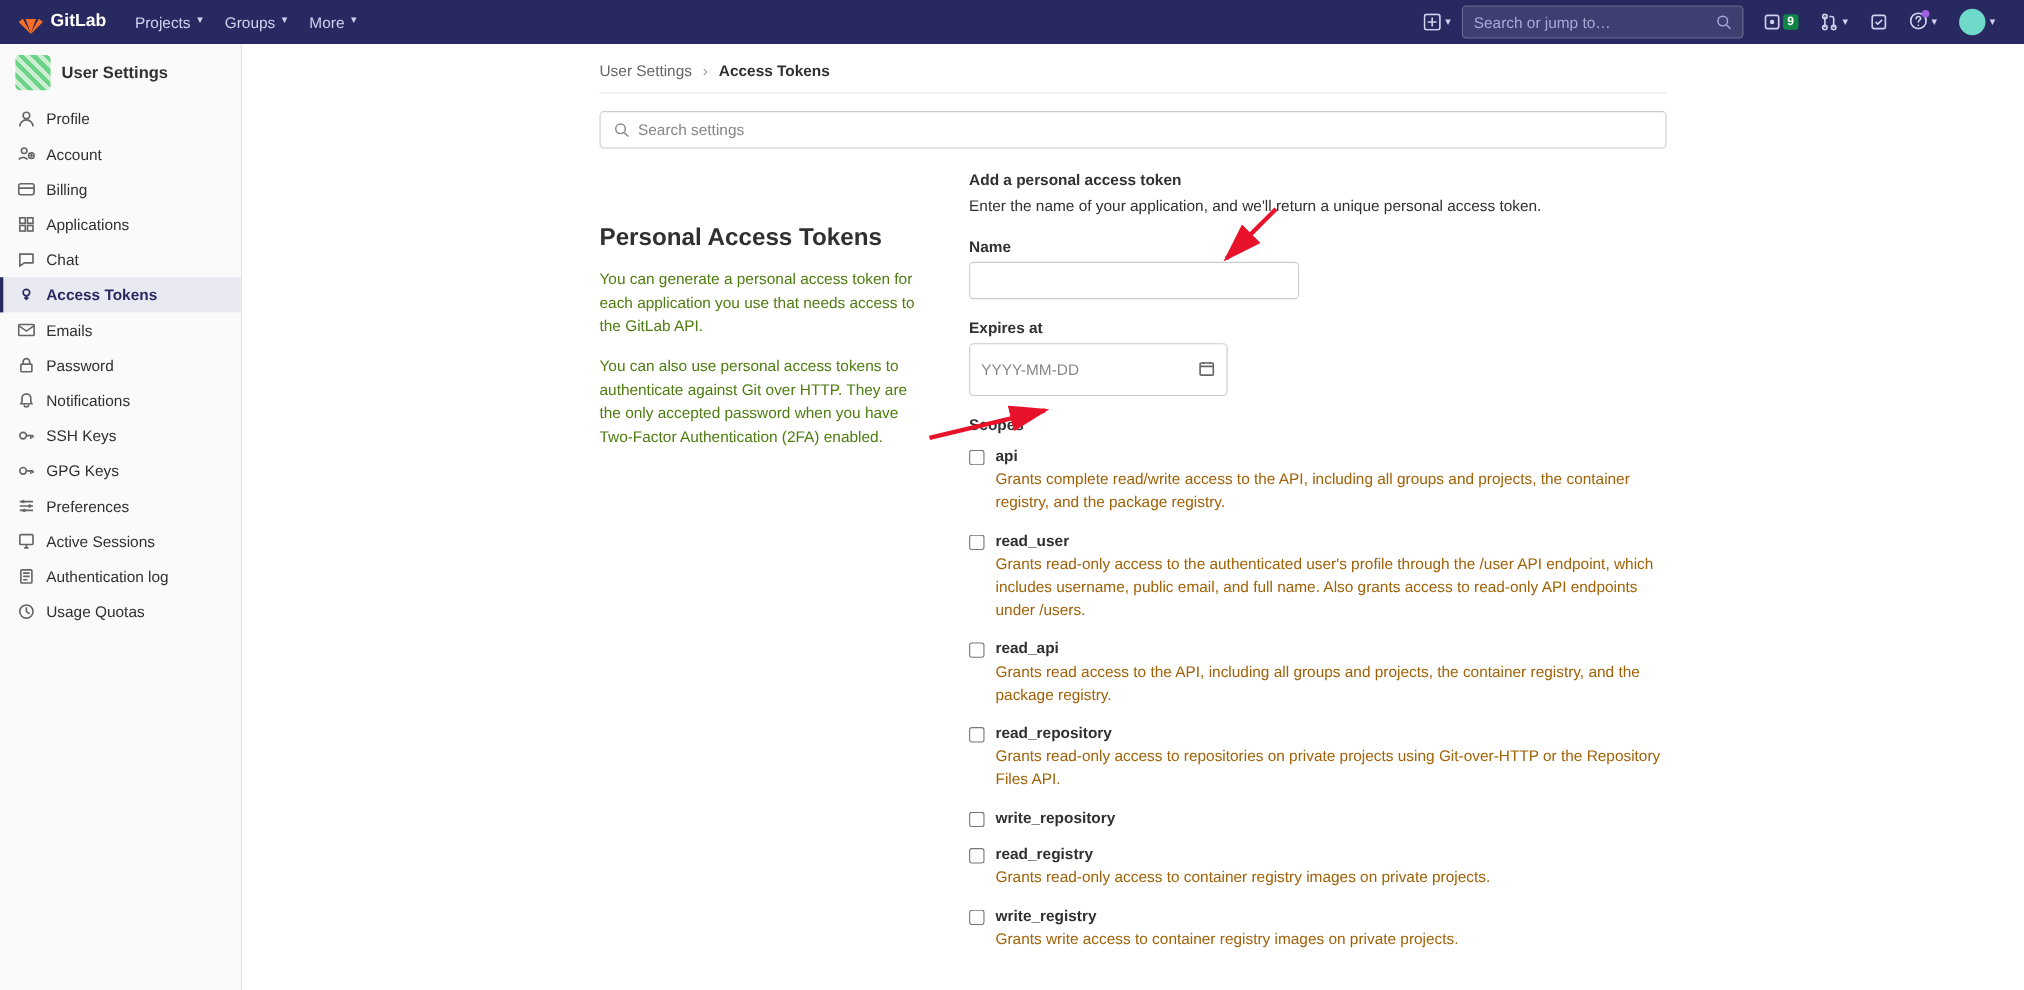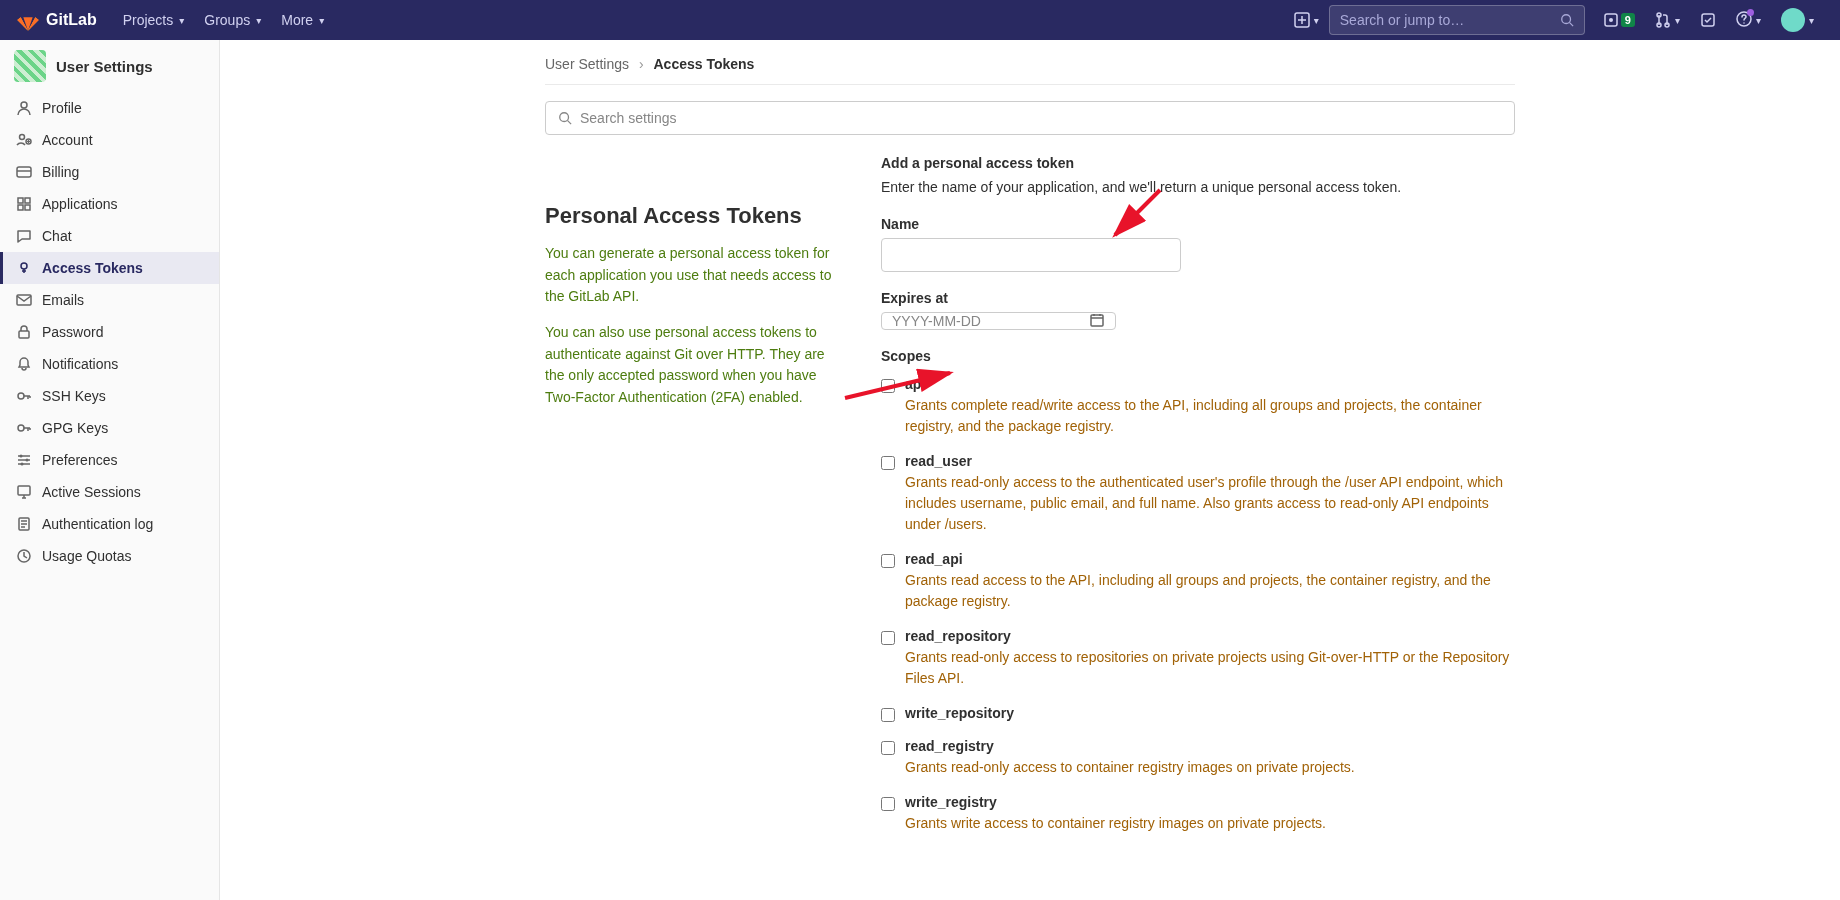--- a/index.html
+++ b/index.html
@@ -2,21 +2,21 @@
 <html><head>
 <meta charset="utf-8">
 <style>
 * { box-sizing: border-box; margin: 0; padding: 0; }
 body { font-family: -apple-system, BlinkMacSystemFont, "Segoe UI", Helvetica, Arial, sans-serif; font-size: 14px; color: #303030; background: #fff; }
 
 
 .navbar { background: #292961; height: 40px; display: flex; align-items: center; padding: 0 16px; color: #fff; }
 .navbar .logo { display: flex; align-items: center; gap: 6px; font-weight: 600; font-size: 16px; margin-right: 16px; }
 .navbar .logo svg { width: 24px; height: 24px; }
-.navbar .nav-item { color: #d1d1f0; font-size: 14px; padding: 0 10px; display: flex; align-items: center; gap: 4px; cursor: pointer; }
+.navbar .nav-item { color: #d1d1f0; font-size: 14px; padding: 0 10px; display: flex; align-items: flex-start; gap: 4px; cursor: pointer; }
 .navbar .spacer { flex: 1; }
 .navbar .search-box { background: rgba(255,255,255,0.1); border: 1px solid rgba(255,255,255,0.25); border-radius: 4px; height: 30px; width: 256px; display: flex; align-items: center; padding: 0 10px; color: #a9a9d8; margin-right: 8px; justify-content: center; }
 .navbar .search-box input { flex: 1; background: transparent; border: none; outline: none; color: #fff; font-size: 14px; }
 .navbar .search-box input::placeholder { color: #a9a9d8; }
 .navbar .nav-icon { color: #d1d1f0; padding: 0 10px; display: flex; align-items: center; cursor: pointer; gap:2px; }
 .navbar .badge { background: #108548; color: #fff; border-radius: 3px; font-size: 11px; padding: 1px 4px; font-weight:600; }
 .navbar .avatar { width: 24px; height: 24px; border-radius: 50%; background: #6fdac9; display:inline-block; }
 .navbar .chev { font-size: 10px; margin-left: 2px; }
 .help-dot { position: relative; }
 .help-dot::after { content:""; position:absolute; top:-2px; right:-2px; width:7px; height:7px; border-radius:50%; background:#9e5fe0; }
@@ -47,21 +47,21 @@
 .two-col { display:flex; gap:36px; }
 .col-left { width: 300px; flex-shrink:0; }
 .col-right { flex:1; }
 .col-left h2 { font-size:22px; font-weight:600; margin-bottom:14px;margin-top:48px; }
 .col-left p { font-size:14px; color:#4d7c0f; line-height:1.55; margin-bottom:14px; }
 
 .form-group { margin-bottom:18px; }
 .form-label { font-weight:600; display:block; margin-bottom:6px; font-size:14px; }
 .form-subtext { font-size:14px; color:#303030; margin-bottom:18px; line-height:1.5; }
 .text-input { width:300px; height:34px; border:1px solid #ccc; border-radius:4px; padding:0 10px; font-size:14px; }
-.date-input-wrap { width:235px; height:18px; border:1px solid #ccc; border-radius:4px; display:flex; align-items:center; padding:0 10px; }
+.date-input-wrap { width:235px; height:48px; border:1px solid #ccc; border-radius:4px; display:flex; align-items:center; padding:0 10px; }
 .date-input-wrap input { flex:1; border:none; outline:none; font-size:14px; }
 .date-input-wrap input::placeholder{ color:#868686; }
 .cal-btn { color:#666; cursor:pointer; }
 
 .scopes-title { font-weight:600; font-size:14px; margin-bottom:12px; }
 .scope-item { display:flex; gap:10px; margin-bottom:16px; }
 .scope-item input[type=checkbox]{ margin-top:3px; width:14px; height:14px; cursor:pointer; }
 .scope-item .scope-text { flex:1; }
 .scope-item .scope-name { font-weight:600; font-size:14px; }
 .scope-item .scope-desc { font-size:14px; color:#a16207; line-height:1.5; margin-top:3px; }

